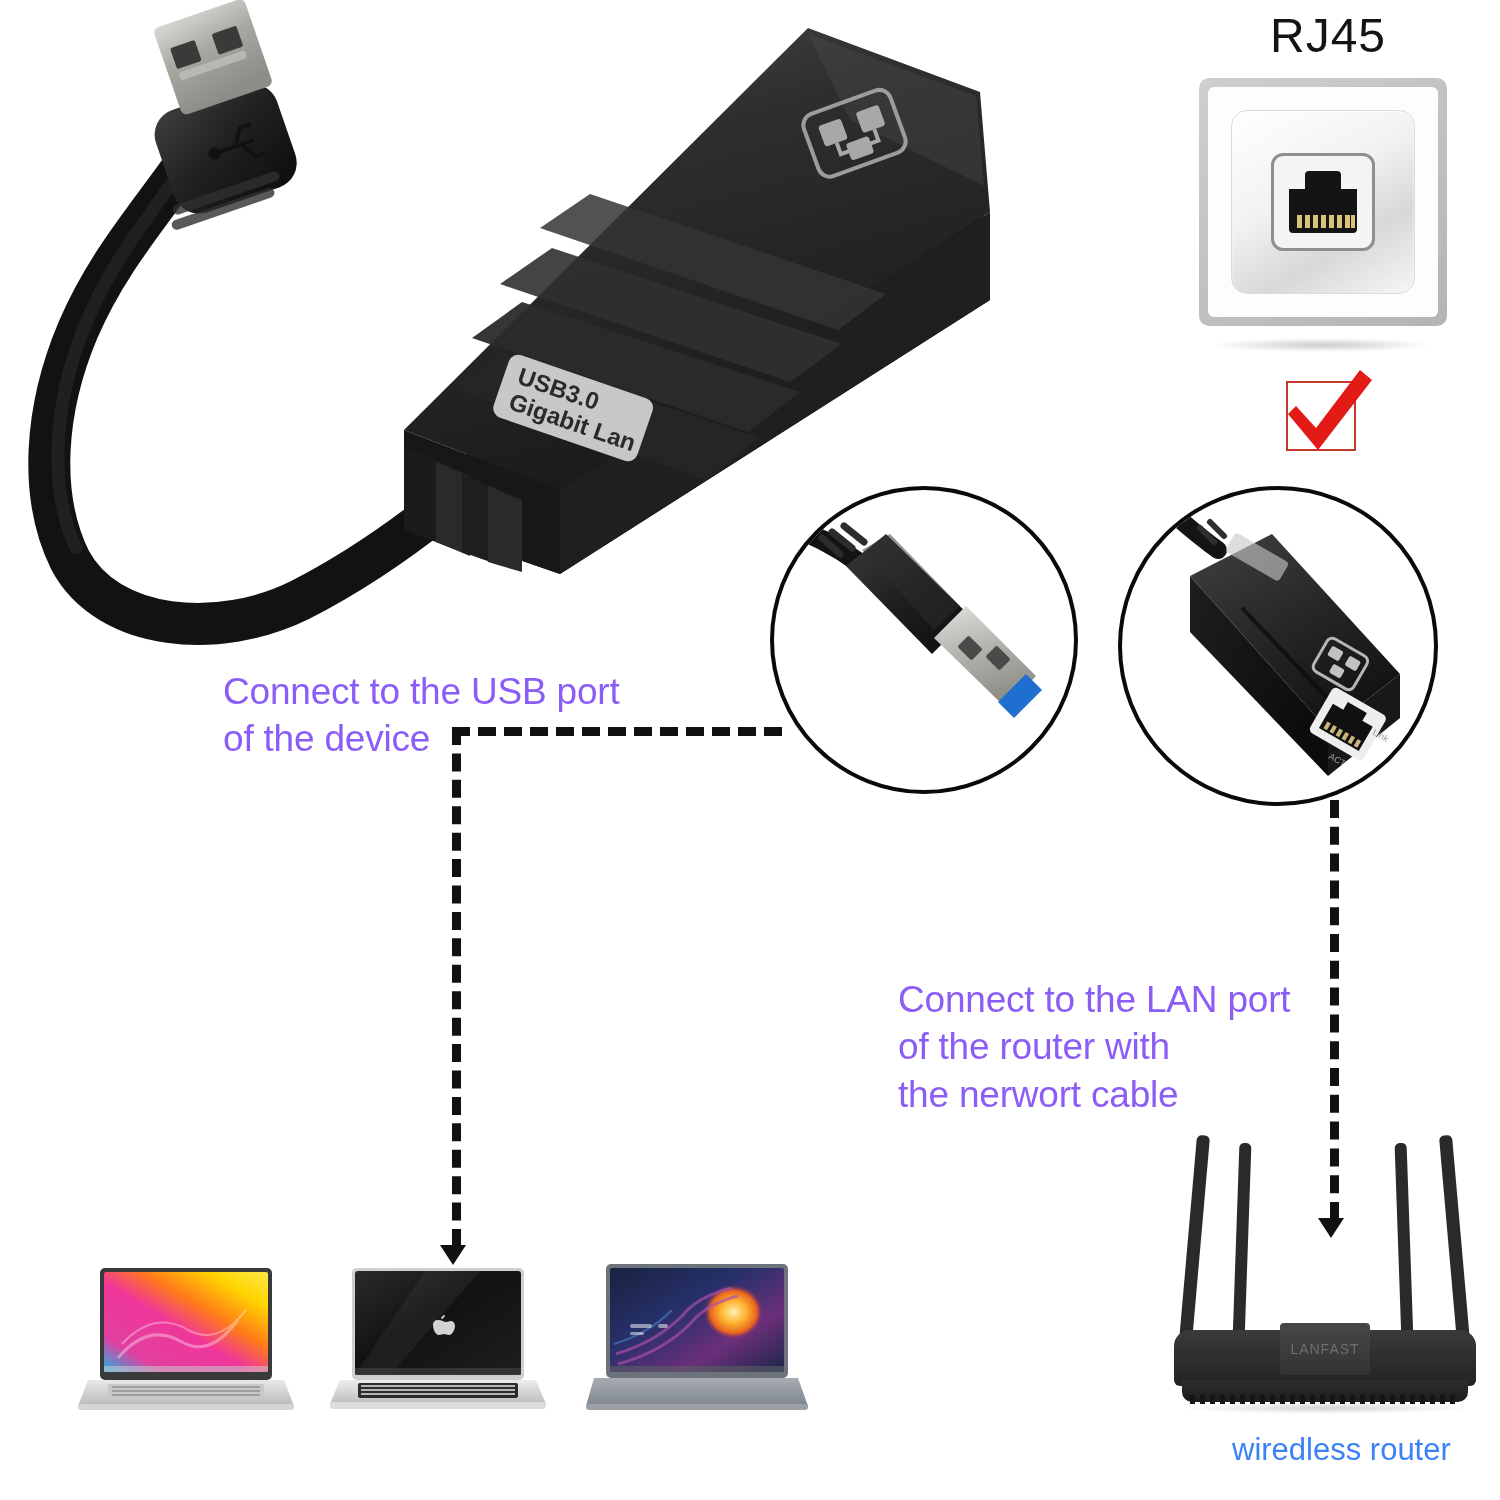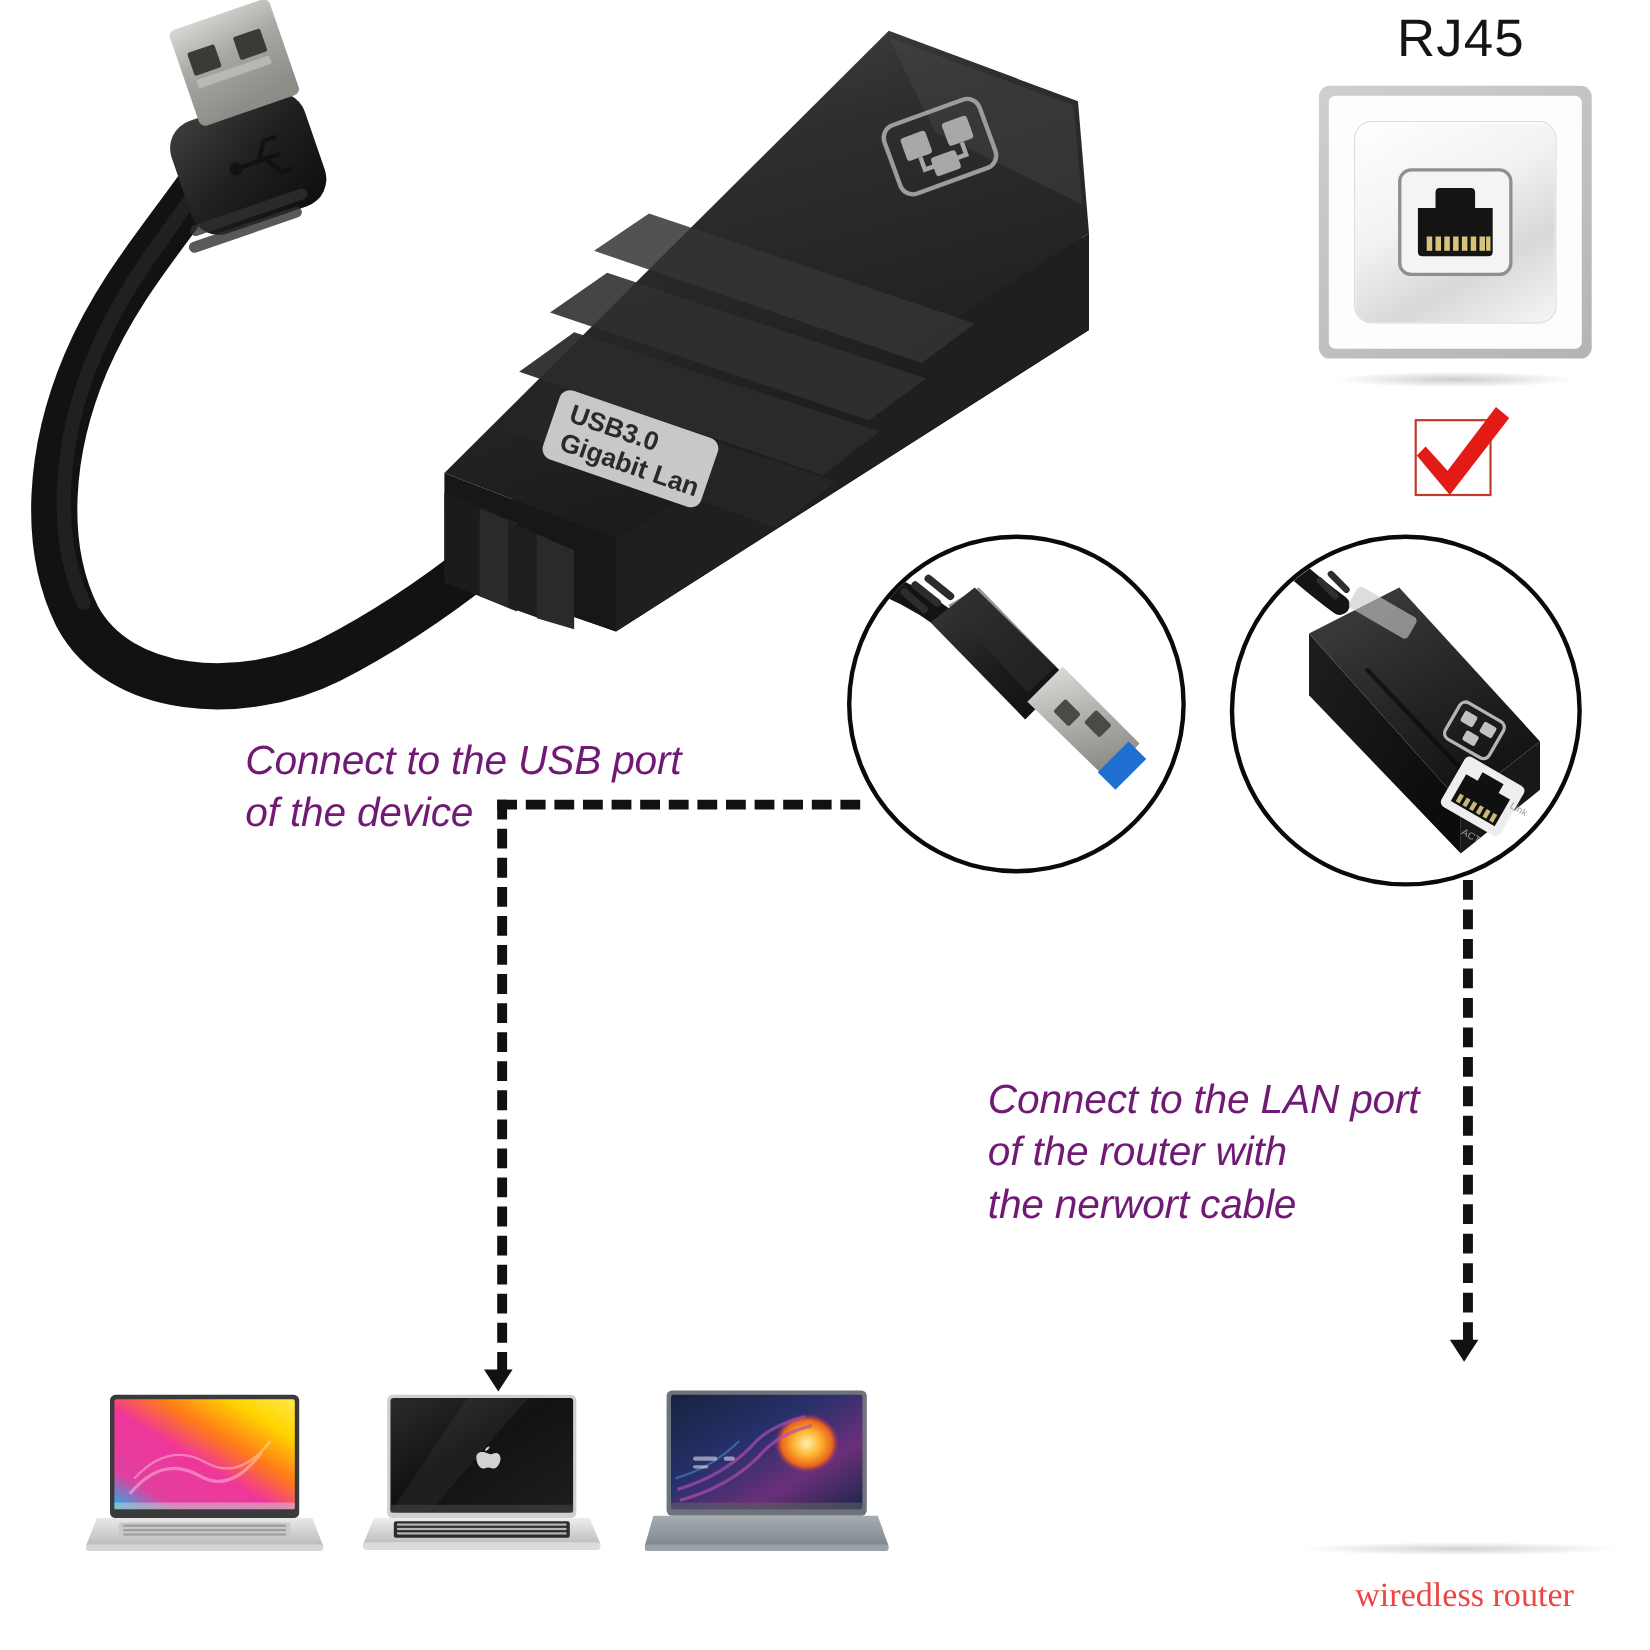--- a/index.html
+++ b/index.html
@@ -21,44 +21,42 @@
     background: #ffffff;
   }
   .abs { position: absolute; }
 
   
   .callout {
     position: absolute;
     font-family: "Liberation Sans", sans-serif;
     font-size: 37px;
     line-height: 1.28;
-    color: #701a75;
+    color: #8b5cf6;
     letter-spacing: -0.2px;
     white-space: pre-line;
-    font-style: italic;
   }
   #callout-usb { left: 223px; top: 668px; }
   #callout-lan { left: 898px; top: 976px; }
 
   #rj45-title {
     position: absolute;
     left: 1270px;
     top: 8px;
     font-size: 48px;
     font-weight: 400;
     letter-spacing: 1px;
     color: #141414;
   }
   #router-label {
     position: absolute;
     left: 1232px;
     top: 1432px;
     font-size: 31px;
-    color: #ef4444;
-    font-family: Liberation Serif, serif;
+    color: #3b82f6;
   }
 
   
   .dash-h {
     position: absolute;
     height: 0;
     border-top: 9px dashed #111111;
   }
   .dash-v {
     position: absolute;
@@ -506,17 +504,27 @@
         <rect x="44" y="66" width="22" height="4" rx="2"></rect>
         <rect x="44" y="74" width="14" height="3" rx="1.5"></rect>
         <rect x="72" y="66" width="10" height="4" rx="2"></rect>
       </g>
       <rect x="24" y="108" width="174" height="6" fill="#5c6166" opacity="0.6"></rect>
       <path d="M8,120 L212,120 L222,148 L0,148 Z" fill="url(#base3)"></path>
       <rect x="0" y="146" width="222" height="6" rx="3" fill="#9aa0a6"></rect>
     </svg>
   </div>
 
+  <div id="router">
+    <div class="ant" style="left:28px;top:10px;width:13px;height:208px;transform:rotate(5deg);"></div>
+    <div class="ant" style="left:76px;top:18px;width:12px;height:198px;transform:rotate(2deg);"></div>
+    <div class="ant" style="left:238px;top:18px;width:12px;height:198px;transform:rotate(-2deg);"></div>
+    <div class="ant" style="left:288px;top:10px;width:13px;height:208px;transform:rotate(-5deg);"></div>
+    <div id="router-body"></div>
+    <div id="router-badge">LANFAST</div>
+    <div id="router-foot"></div>
+    <div id="router-vents"></div>
+  </div>
   <div id="router-shadow"></div>
 
   <div id="router-label">wiredless router</div>
 
 </div>
 
 </body></html>

